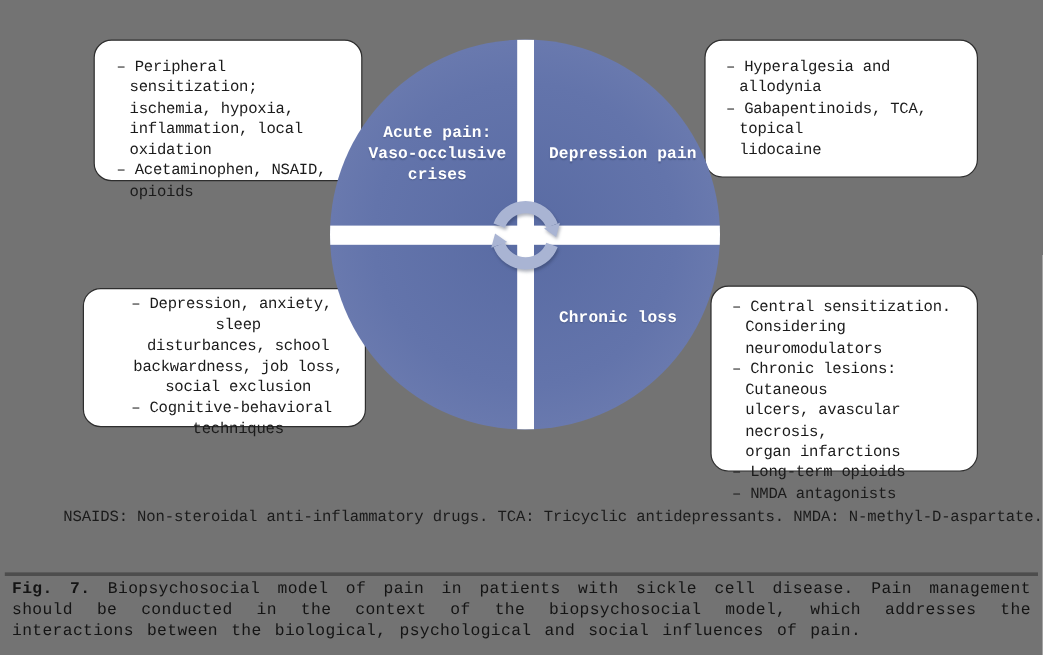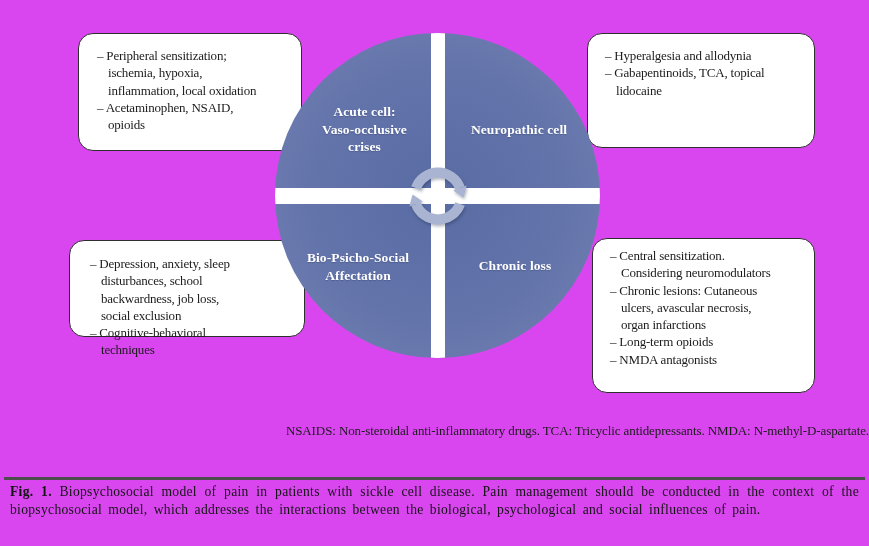--- a/index.html
+++ b/index.html
@@ -1,22 +1,22 @@
 <!DOCTYPE html>
 <html><head>
 <meta charset="utf-8">
 <style>
   html, body { margin: 0; padding: 0; background: #ffffff; }
   .stage {
     position: relative;
     width: 869px;
     height: 546px;
-    background: #d946ef;
+    background: #737373;
     overflow: hidden;
-    font-family: Liberation Serif, serif;
+    font-family: Liberation Mono, monospace;
     color: #1c1c1c;
   }
 
   
   .note-box {
     position: absolute;
     box-sizing: border-box;
     background: #ffffff;
     border: 1.4px solid #2e2e2e;
     border-radius: 15px;
@@ -27,21 +27,21 @@
     z-index: 1;
   }
   .note-box ul { margin: 0; padding: 0; list-style: none; }
   .note-box li {
     white-space: pre-line;
     padding-left: 11px;
     text-indent: -11px;
   }
   .box-tl { left: 78px;  top: 33px;  width: 224px; height: 118px; padding: 13px 8px 0 18px; }
   .box-tr { left: 587px; top: 33px;  width: 228px; height: 115px; padding: 13px 8px 0 17px; }
-  .box-bl { left: 69px;  top: 240px; width: 236px; height: 97px; padding: 14px 8px 0 20px; }
+  .box-bl { left: 69px;  top: 240px; width: 236px; height: 116px; padding: 4px 8px 0 20px; text-align: center; }
   .box-br { left: 592px; top: 238px; width: 223px; height: 155px; padding: 8px 6px 0 17px; }
 
   
   .circle {
     position: absolute;
     left: 275px; top: 33px;
     width: 325px; height: 325px;
     border-radius: 50%;
     background: radial-gradient(circle at 50% 50%, #596ba3 0%, #6374ab 55%, #7583b4 100%);
     overflow: hidden;
@@ -147,35 +147,33 @@
 organ infarctions</li>
       <li>– Long-term opioids</li>
       <li>– NMDA antagonists</li>
     </ul>
   </div>
 
   <div class="circle">
     <div class="band band-v"></div>
     <div class="band band-h"></div>
 
-    <div class="qlabel q-acute">Acute cell:
+    <div class="qlabel q-acute">Acute pain:
 Vaso-occlusive
 crises</div>
-    <div class="qlabel q-neuropathic">Neuropathic cell</div>
-    <div class="qlabel q-bio">Bio-Psicho-Social
-Affectation</div>
+    <div class="qlabel q-neuropathic">Depression pain</div>
     <div class="qlabel q-chronic">Chronic loss</div>
 
     <svg class="cycle-icon" viewBox="0 0 100 100" aria-hidden="true">
       <path d="M 21.8 39.7 A 30 30 0 0 1 78.2 39.7" fill="none" stroke="#a9b4d3" stroke-width="13"></path>
       <path d="M 78.2 60.3 A 30 30 0 0 1 21.8 60.3" fill="none" stroke="#a9b4d3" stroke-width="13"></path>
       <polygon points="86.7,36.6 69.7,42.8 82.6,51.9" fill="#a9b4d3"></polygon>
       <polygon points="13.3,63.4 30.3,57.2 17.4,48.1" fill="#a9b4d3"></polygon>
     </svg>
   </div>
 
   <div class="footnote">NSAIDS: Non-steroidal anti-inflammatory drugs. TCA: Tricyclic antidepressants. NMDA: N-methyl-D-aspartate.</div>
 
   <hr class="rule" style="background:#4d4d4d;">
 
-  <p class="caption"><span class="cap-label">Fig. 1.</span> <span>Biopsychosocial model of pain in patients with sickle cell disease. Pain management should be conducted in the context of the biopsychosocial model, which addresses the interactions between the biological, psychological and social influences of pain.</span></p>
+  <p class="caption"><span class="cap-label">Fig. 7.</span> <span>Biopsychosocial model of pain in patients with sickle cell disease. Pain management should be conducted in the context of the biopsychosocial model, which addresses the interactions between the biological, psychological and social influences of pain.</span></p>
 
 </div>
 
 </body></html>

